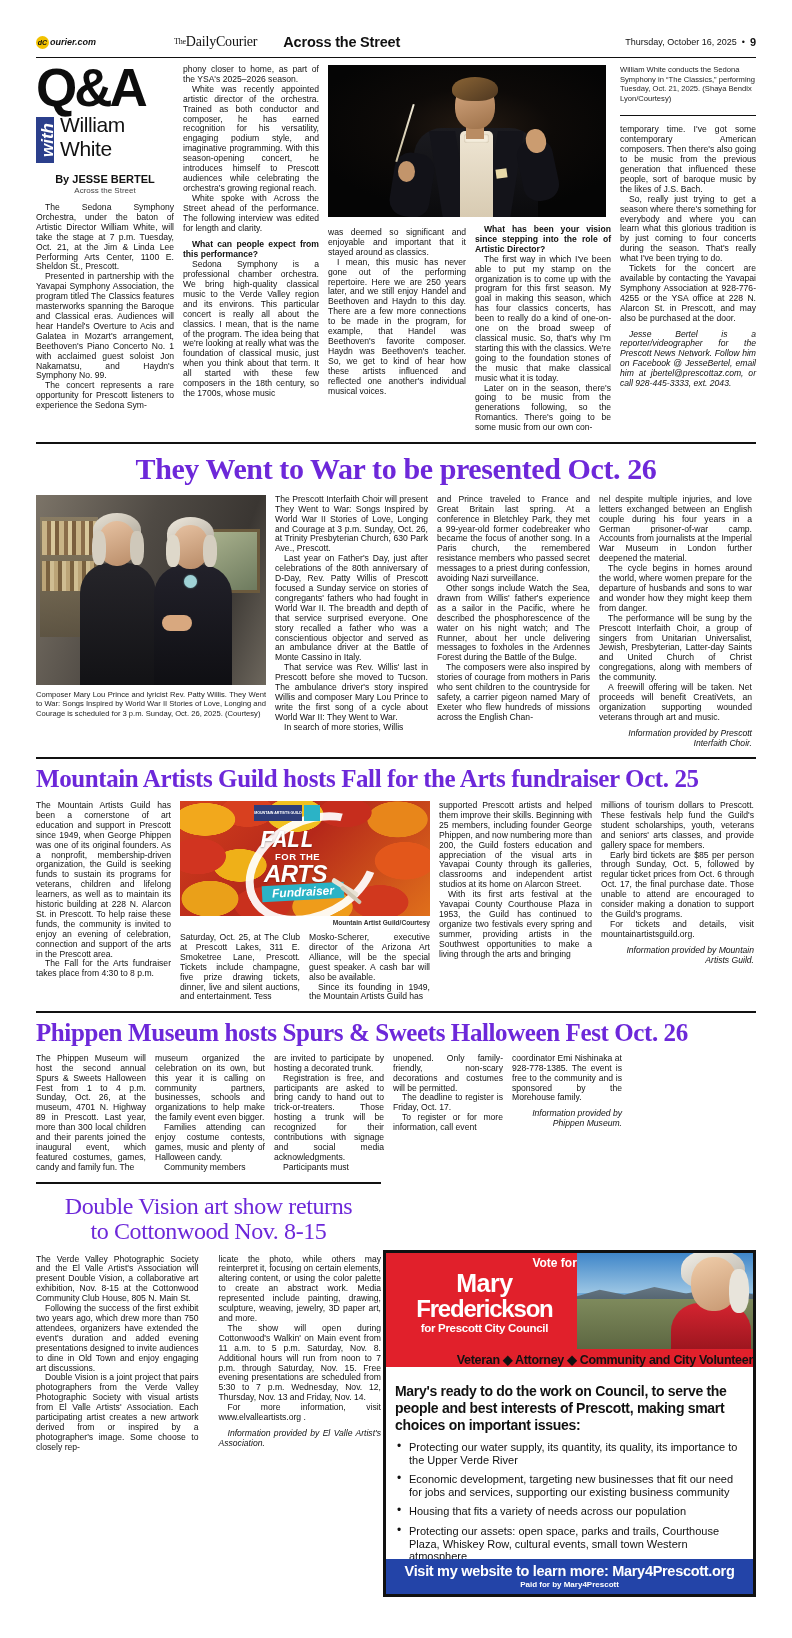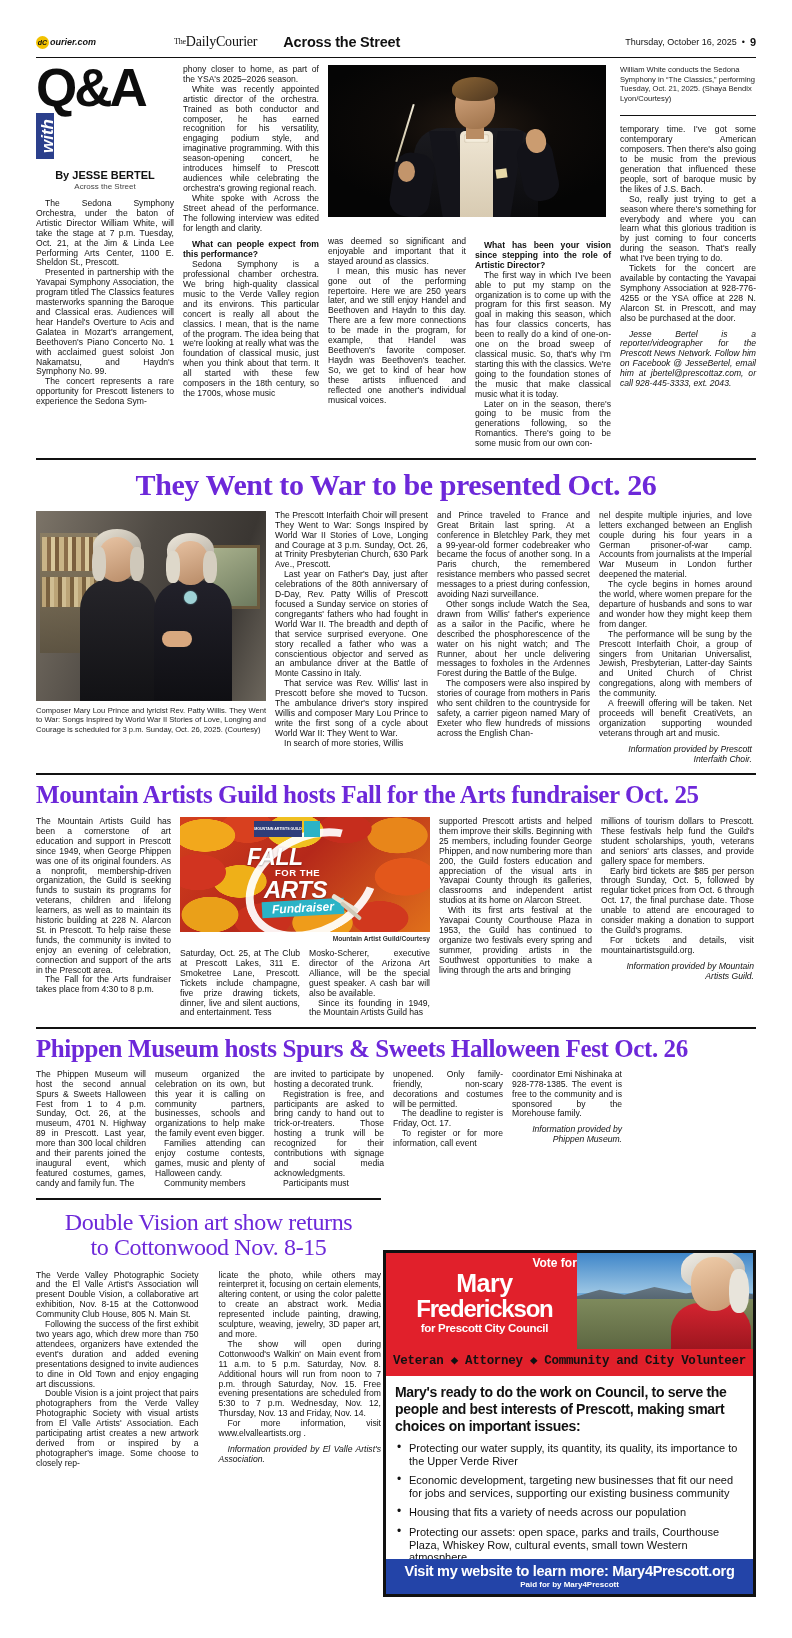--- a/index.html
+++ b/index.html
@@ -96,21 +96,21 @@
       radial-gradient(ellipse 15% 20% at 24% 56%, #efb018 0 70%, transparent 72%),
       radial-gradient(ellipse 17% 23% at 90% 52%, #e3571b 0 70%, transparent 72%),
       radial-gradient(ellipse 16% 22% at 12% 85%, #eaa019 0 70%, transparent 72%),
       radial-gradient(ellipse 16% 21% at 33% 90%, #c9301d 0 70%, transparent 72%),
       radial-gradient(ellipse 17% 22% at 57% 92%, #ef9c1a 0 70%, transparent 72%),
       radial-gradient(ellipse 16% 21% at 80% 88%, #d1381e 0 70%, transparent 72%),
       linear-gradient(135deg,#d4401d,#b5281a 45%,#e0701b 100%);}
   .p-badge{position:absolute;left:74px;top:4px;width:48px;height:16px;background:#2e3d7a;display:flex;align-items:center;justify-content:center;color:#fff;font-family:"Liberation Sans",sans-serif;font-size:3.6px;font-weight:bold;line-height:4.4px;text-align:center;}
   .p-badge2{position:absolute;left:124px;top:4px;width:16px;height:16px;background:#2bb3c6;}
   .p-swoosh{position:absolute;left:62px;top:16px;width:124px;height:86px;border-radius:50%;border:8px solid rgba(255,255,255,.93);border-right-color:transparent;transform:rotate(-28deg);}
-  .p-fall{position:absolute;left:67px;top:27px;font-family:Liberation Sans, sans-serif;font-weight:bold;font-style:italic;font-size:23px;color:#fff;letter-spacing:-.5px;text-shadow:0 1px 2px rgba(0,0,0,.3);}
+  .p-fall{position:absolute;left:80px;top:27px;font-family:Liberation Mono, monospace;font-weight:bold;font-style:italic;font-size:23px;color:#fff;letter-spacing:-.5px;text-shadow:0 1px 2px rgba(0,0,0,.3);}
   .p-forthe{position:absolute;left:95px;top:50px;font-family:"Liberation Sans",sans-serif;font-weight:bold;font-size:9.5px;color:#fff;letter-spacing:.5px;}
   .p-arts{position:absolute;left:84px;top:59px;font-family:"Liberation Sans",sans-serif;font-weight:bold;font-style:italic;font-size:24px;color:#fff;letter-spacing:-.5px;text-shadow:0 1px 2px rgba(0,0,0,.3);}
   .p-fund{position:absolute;left:82px;top:83px;background:#2bb3c6;color:#fff;font-family:"Liberation Sans",sans-serif;font-weight:bold;font-style:italic;font-size:12px;padding:1px 10px;transform:rotate(-3deg);}
   .p-brush{position:absolute;left:150px;top:84px;width:30px;height:5px;background:#e8e2d4;transform:rotate(32deg);border-radius:2px;}
   .p-brush2{position:absolute;left:158px;top:92px;width:26px;height:4px;background:#cfc8b6;transform:rotate(40deg);border-radius:2px;}
 
   
   .ad{position:absolute;left:383px;top:1250px;width:373px;height:347px;border:3px solid #111;background:#fff;box-sizing:border-box;}
   .ad-top{display:flex;height:96px;background:#e1202b;}
   .ad-top-l{width:52%;padding:4px 0 0 6px;box-sizing:border-box;color:#fff;font-family:"Liberation Sans",sans-serif;}
@@ -119,22 +119,22 @@
   .ad-fred{font-size:24px;font-weight:bold;text-align:center;line-height:25px;letter-spacing:-1.2px;}
   .ad-council{font-size:11.5px;font-weight:bold;text-align:center;line-height:14px;letter-spacing:-.3px;}
   .ad-top-r{width:48%;position:relative;overflow:hidden;background:#6fa8d6;}
   .ad-sky{position:absolute;left:0;top:0;right:0;height:42%;background:linear-gradient(180deg,#3f86c9,#9cc6e4);}
   .ad-mtn{position:absolute;left:0;top:32%;right:0;height:22%;background:linear-gradient(180deg,#6a7a86,#4e5f6b);clip-path:polygon(0 60%,13% 28%,27% 52%,44% 16%,62% 46%,78% 22%,100% 50%,100% 100%,0 100%);}
   .ad-hill{position:absolute;left:0;top:48%;right:0;bottom:0;background:linear-gradient(180deg,#7e8a5c,#5d6742);}
   .ad-ph-head{position:absolute;right:16px;top:4px;width:46px;height:54px;border-radius:46%;background:linear-gradient(160deg,#f0cdaa,#c79872);}
   .ad-ph-hair{position:absolute;right:8px;top:-4px;width:64px;height:40px;border-radius:50% 50% 38% 38%;background:linear-gradient(150deg,#f4f1ea,#b9b3a8);}
   .ad-ph-hair2{position:absolute;right:4px;top:16px;width:20px;height:44px;border-radius:42%;background:#e8e4db;}
   .ad-ph-body{position:absolute;right:2px;bottom:0;width:80px;height:46px;border-radius:28px 28px 0 0;background:linear-gradient(180deg,#d42430,#9d161f);}
-  .ad-strip{background:#e1202b;color:#111;font-family:Liberation Mono, monospace;font-weight:bold;font-size:12.5px;text-align:center;padding:3px 0 8px;letter-spacing:-.3px;}
-  .ad-body{padding:8px 9px 0 9px;}
+  .ad-strip{background:#e1202b;color:#111;font-family:Liberation Sans, sans-serif;font-weight:bold;font-size:12.5px;text-align:right;padding:3px 0 0;letter-spacing:-.3px;}
+  .ad-body{padding:16px 9px 0 9px;}
   .ad-lead{font-family:"Liberation Sans",sans-serif;font-weight:bold;font-size:14px;line-height:17px;color:#111;letter-spacing:-.3px;}
   .ad-ul{margin:7px 0 0 0;padding:0;list-style:none;}
   .ad-ul li{font-family:"Liberation Sans",sans-serif;font-size:11px;line-height:12.6px;color:#111;margin-bottom:7px;padding-left:14px;position:relative;}
   .ad-ul li:before{content:"•";position:absolute;left:2px;top:-1px;font-size:12px;}
   .ad-foot{position:absolute;left:0;right:0;bottom:0;background:#2344a8;color:#fff;text-align:center;padding:4px 0 5px;font-family:"Liberation Sans",sans-serif;}
   .ad-foot .a{font-weight:bold;font-size:14.5px;letter-spacing:-.3px;}
   .ad-foot .b{font-weight:bold;font-size:8px;margin-top:1px;}
 </style>
 </head>
 <body>
@@ -159,20 +159,21 @@
   </div>
   <div class="mh-rule"></div>
 
   <div class="qa">
 
     <div class="qa-c">
       <div class="qa-logo">
         <div class="qa-title">Q&amp;A</div>
         <div class="qa-with-row">
           <div class="qa-with">with</div>
+          <div class="qa-name">William White</div>
         </div>
       </div>
       <div class="qa-by">By JESSE BERTEL</div>
       <div class="qa-by2">Across the Street</div>
       <div class="body-col">
         <p>The Sedona Symphony Orchestra, under the baton of Artistic Director William White, will take the stage at 7 p.m. Tuesday, Oct. 21, at the Jim &amp; Linda Lee Performing Arts Center, 1100 E. Sheldon St., Prescott.</p>
         <p>Presented in partnership with the Yavapai Symphony Association, the program titled The Classics features masterworks spanning the Baroque and Classical eras. Audiences will hear Handel's Overture to Acis and Galatea in Mozart's arrangement, Beethoven's Piano Concerto No. 1 with acclaimed guest soloist Jon Nakamatsu, and Haydn's Symphony No. 99.</p>
         <p>The concert represents a rare opportunity for Prescott listeners to experience the Sedona Sym-</p>
       </div>
     </div>
@@ -198,29 +199,29 @@
         <div class="cond-pocket"></div>
         <div class="cond-neck"></div>
         <div class="cond-head"></div>
         <div class="cond-hair"></div>
         <div class="cond-armL"></div>
         <div class="cond-handL"></div>
         <div class="cond-baton"></div>
         <div class="cond-armR"></div>
         <div class="cond-handR"></div>
       </div>
-      <div class="body-col" style="margin-top:20px">
+      <div class="body-col" style="margin-top:11px">
         <p class="noind">was deemed so significant and enjoyable and important that it stayed around as classics.</p>
         <p>I mean, this music has never gone out of the performing repertoire. Here we are 250 years later, and we still enjoy Handel and Beethoven and Haydn to this day. There are a few more connections to be made in the program, for example, that Handel was Beethoven's favorite composer. Haydn was Beethoven's teacher. So, we get to kind of hear how these artists influenced and reflected one another's individual musical voices.</p>
       </div>
     </div>
 
     <div style="width:138px">
       <div style="height:152px"></div>
-      <div class="body-col" style="margin-top:24px">
+      <div class="body-col" style="margin-top:8px">
         <p class="sub">What has been your vision since stepping into the role of Artistic Director?</p>
         <p>The first way in which I've been able to put my stamp on the organization is to come up with the program for this first season. My goal in making this season, which has four classics concerts, has been to really do a kind of one-on-one on the broad sweep of classical music. So, that's why I'm starting this with the classics. We're going to the foundation stones of the music that make classical music what it is today.</p>
         <p>Later on in the season, there's going to be music from the generations following, so the Romantics. There's going to be some music from our own con-</p>
       </div>
     </div>
 
     <div class="qa-cap">
       <div class="cap">William White conducts the Sedona Symphony in “The Classics,” performing Tuesday, Oct. 21, 2025. (Shaya Bendix Lyon/Courtesy)</div>
       <div class="qa-caprule"></div>
       <div class="body-col">

